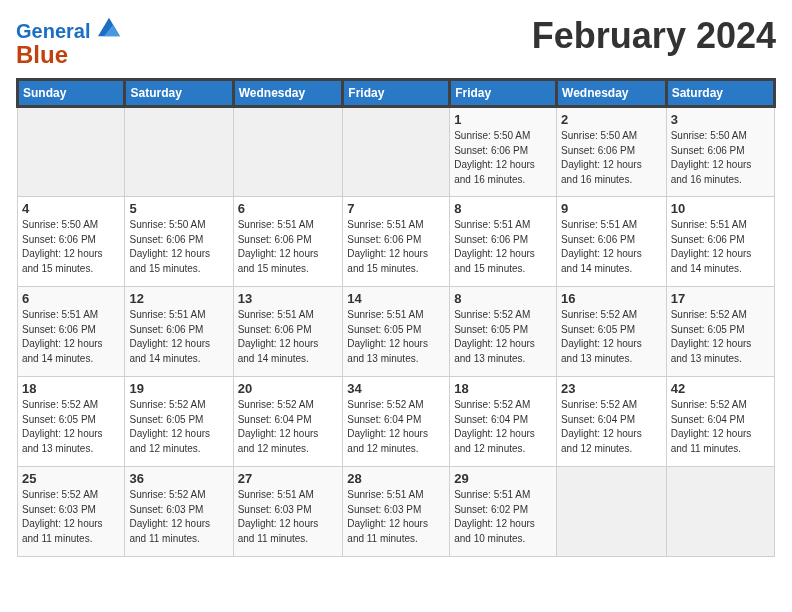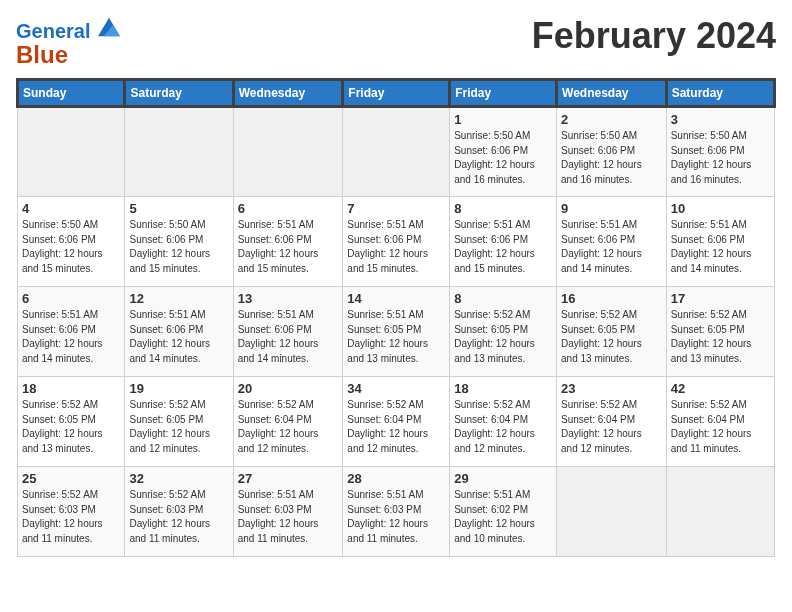--- a/index.html
+++ b/index.html
@@ -307,21 +307,21 @@
       </tr>
       <tr>
         <td>
           <span class="day-num">25</span>
           <div class="day-detail" style="white-space: pre-line;">Sunrise: 5:52 AM
 Sunset: 6:03 PM
 Daylight: 12 hours
 and 11 minutes.</div>
         </td>
         <td>
-          <span class="day-num">32</span>
+          <span class="day-num">36</span>
           <div class="day-detail" style="white-space: pre-line;">Sunrise: 5:52 AM
 Sunset: 6:03 PM
 Daylight: 12 hours
 and 11 minutes.</div>
         </td>
         <td>
           <span class="day-num">27</span>
           <div class="day-detail" style="white-space: pre-line;">Sunrise: 5:51 AM
 Sunset: 6:03 PM
 Daylight: 12 hours

